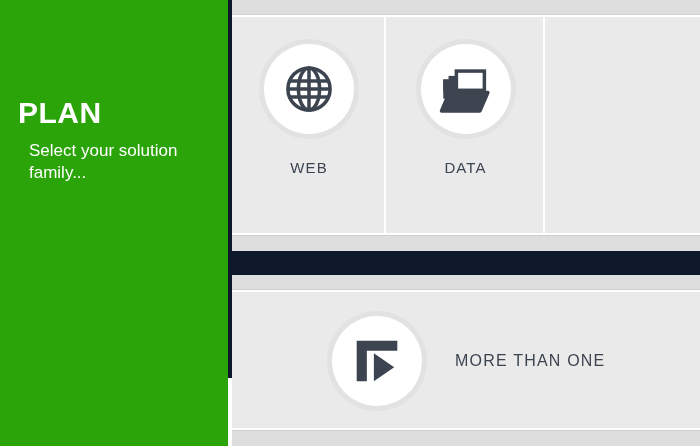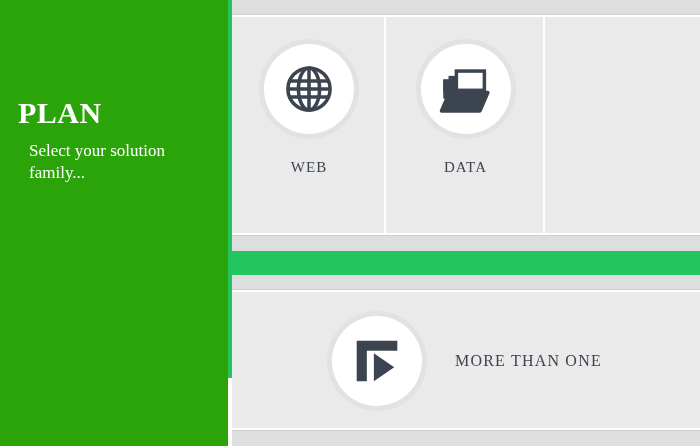--- a/index.html
+++ b/index.html
@@ -12,22 +12,21 @@
     overflow: hidden;
     background: #ffffff;
     font-family: "Liberation Sans", sans-serif;
     -webkit-font-smoothing: antialiased;
   }
 
   #stage {
     position: relative;
     width: 700px;
     height: 378px;
-    background: #22c55e;
-    font-family: Liberation Serif, serif;
+    background: #0f172a;
   }
 
   
   .left-panel {
     position: absolute;
     left: 0;
     top: 0;
     width: 228px;
     height: 446px;
     background: #2ba40a;

